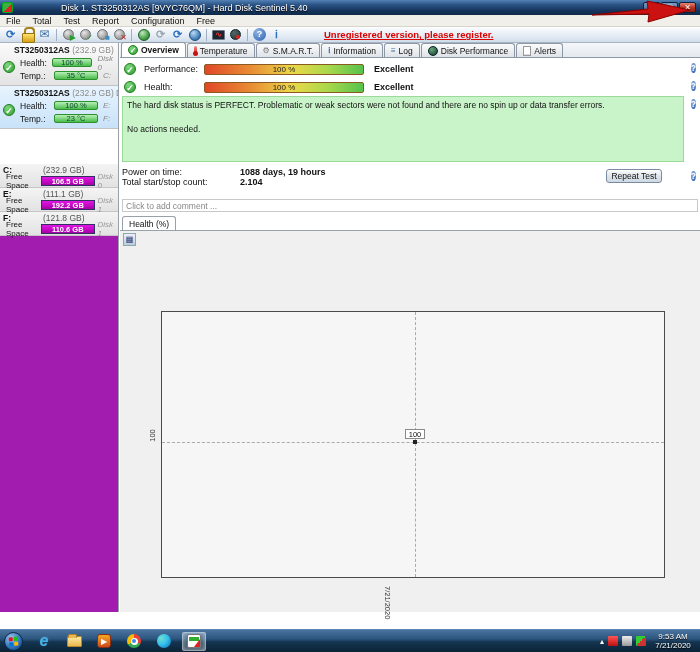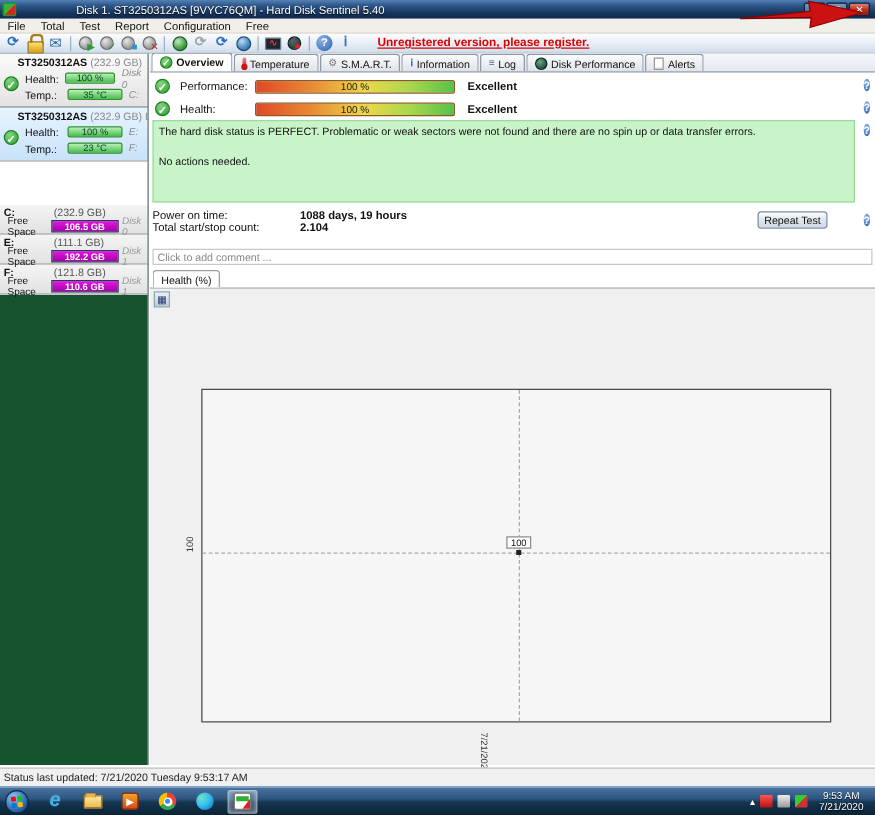--- a/index.html
+++ b/index.html
@@ -36,24 +36,24 @@
   .i-lock::after { content:""; position:absolute; left:2px; top:6px; width:11px; height:8px; background:linear-gradient(#ffe06a,#d8a017); border:1px solid #96750e; border-radius:1px; }
   .i-disk { width:11px; height:11px; border-radius:50%; background:radial-gradient(circle at 35% 30%, #e8e8e8, #9a9a9a 70%, #777); border:1px solid #6f6f6f; position:relative; }
   .i-disk i { position:absolute; right:-3px; bottom:-3px; font-style:normal; font-size:8px; line-height:8px; }
   .i-globe { width:12px; height:12px; border-radius:50%; background:radial-gradient(circle at 35% 30%, #bfe9bf, #47a047 60%, #1f6e2e); border:1px solid #1d5c28; }
   .i-globe2 { width:12px; height:12px; border-radius:50%; background:radial-gradient(circle at 35% 30%, #bcd9f2, #4a86c0 60%, #235a92); border:1px solid #1d4a78; }
   .i-monitor { width:13px; height:10px; background:#1d2530; border:1px solid #6c7886; border-radius:1px; display:flex; align-items:center; justify-content:center; }
   .i-monitor span { color:#e33; font-size:8px; line-height:8px; font-weight:bold; }
   .i-dark { width:11px; height:11px; border-radius:50%; background:radial-gradient(circle at 35% 30%, #566, #233); border:1px solid #122; position:relative; }
   .i-dark::after { content:""; position:absolute; right:0; bottom:0; width:4px; height:4px; background:#d22; border-radius:50%; }
   .i-help { width:13px; height:13px; border-radius:50%; background:radial-gradient(circle at 35% 30%, #8fb4e4, #2a5fae); color:#fff; font-size:9px; font-weight:bold; display:flex; align-items:center; justify-content:center; }
-  .unreg { margin-left:16px; color:#dd0000; font-weight:bold; font-size:9.5px; text-decoration:underline; }
-
-  
-  .sidebar { position:absolute; left:0; top:43px; width:119px; height:569px; background:#14532d; border-right:1px solid #9aa0a8; }
+  .unreg { margin-left:38px; color:#dd0000; font-weight:bold; font-size:9.5px; text-decoration:underline; }
+
+  
+  .sidebar { position:absolute; left:0; top:43px; width:119px; height:569px; background:#a21caf; border-right:1px solid #9aa0a8; }
   .disk-block { position:relative; width:100%; height:43px; background:linear-gradient(#fbfbfb,#e3e3e3); border-bottom:1px solid #c2c2c2; }
   .disk-block.selected { background:linear-gradient(#e8f4ff,#c8e2f8); }
   .disk-head { font-size:8.5px; padding:2px 2px 1px 14px; white-space:nowrap; overflow:hidden; }
   .disk-head b { font-size:8.5px; }
   .disk-head .muted { color:#8a8a8a; }
   .disk-check { position:absolute; left:3px; top:18px; }
   .chk { width:12px; height:12px; border-radius:50%; background:radial-gradient(circle at 35% 30%, #7fd87f, #2f9e2f); border:1px solid #1d7a1d; color:#fff; font-size:9px; line-height:12px; text-align:center; font-weight:bold; display:inline-block; }
   .disk-row { display:flex; align-items:center; height:13px; padding-left:20px; font-size:8.5px; }
   .disk-row .lbl { width:34px; }
   .hbar { width:44px; height:9px; background:linear-gradient(#b8f0b8,#49bd49); border:1px solid #2d8f2d; border-radius:2px; font-size:7.5px; line-height:8px; text-align:center; color:#143; }
@@ -369,23 +369,20 @@
         <div class="dash-h"></div>
         <div class="dash-v"></div>
         <div class="pt"></div>
         <div class="pt-label">100</div>
       </div>
       <div class="ytick">100</div>
       <div class="xtick">7/21/2020</div>
     </div>
   </div>
 
-  <div class="app-status">
-    <span>Status last updated: 7/21/2020 Tuesday 9:53:17 AM</span>
-  </div>
 
   <div class="taskbar">
     <div class="orb">
       <div class="flag">
         <i style="background:#e81123"></i>
           <i style="background:#16c60c"></i>
           <i style="background:#0078d7"></i>
           <i style="background:#ffb900"></i>
       </div>
     </div>

